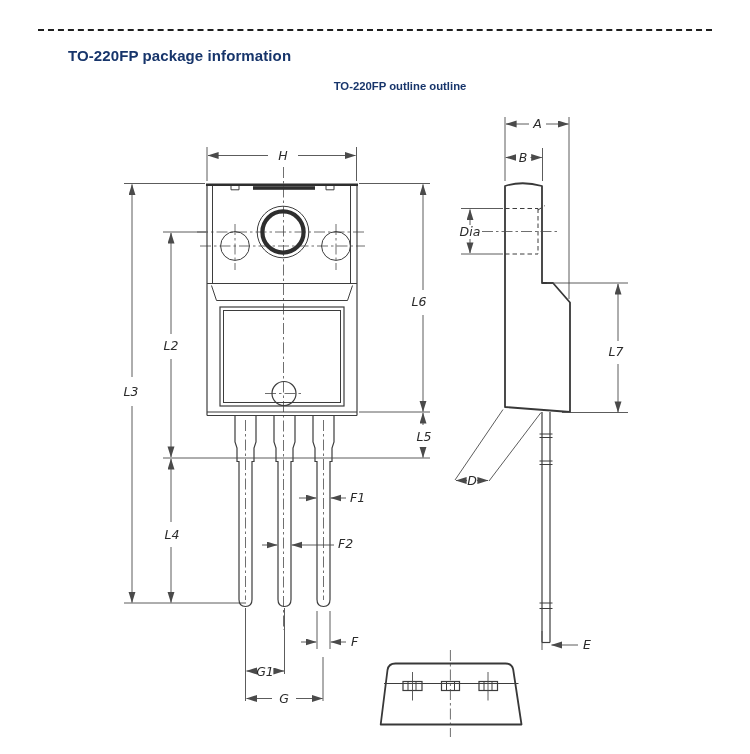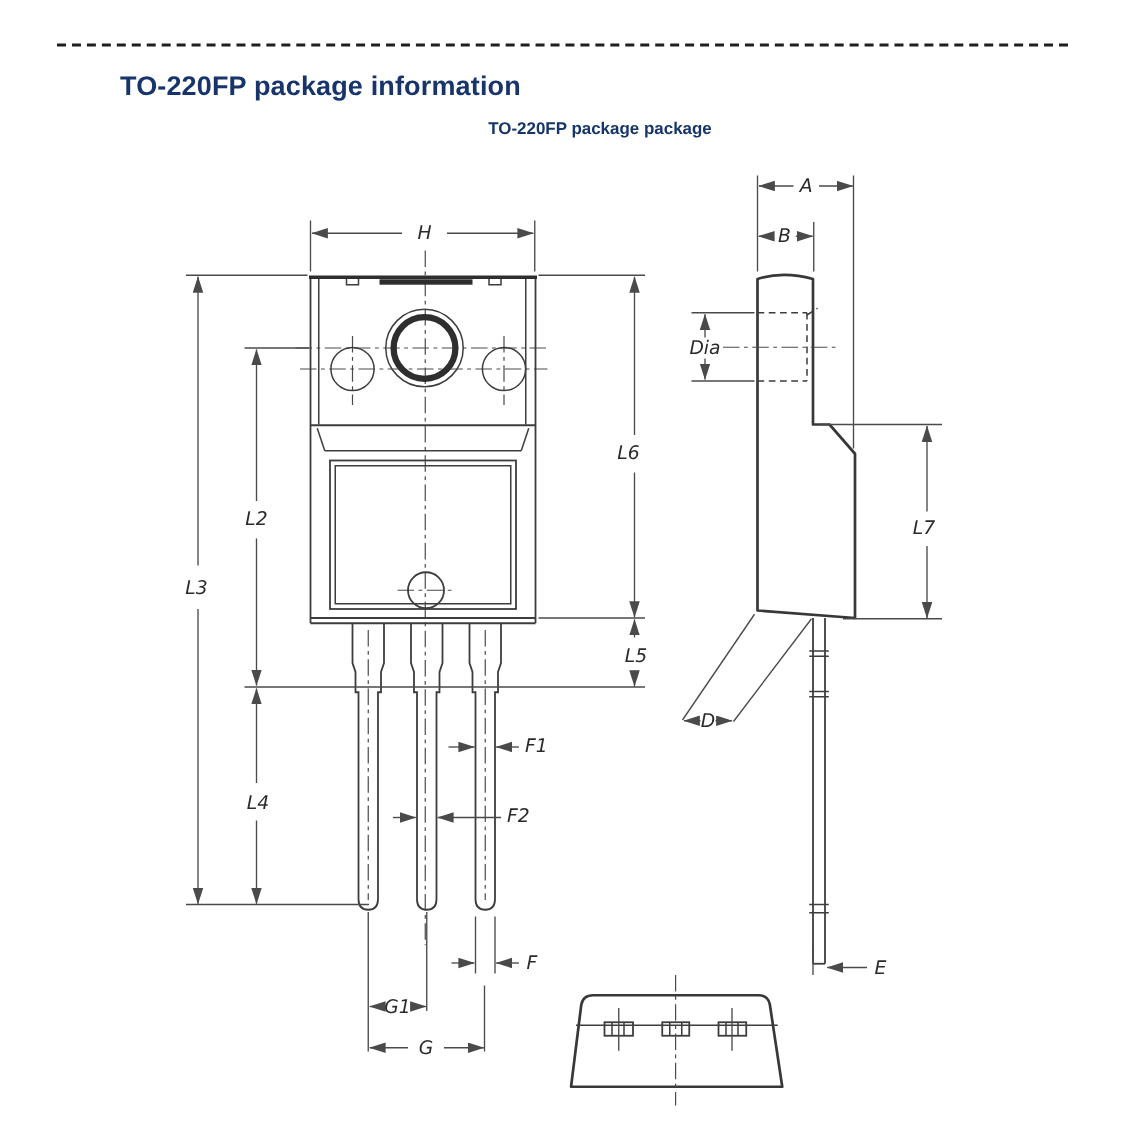--- a/index.html
+++ b/index.html
@@ -1,42 +1,42 @@
 <!DOCTYPE html>
 <html><head>
 <meta charset="utf-8">
 <style>
   html,body{margin:0;padding:0;background:#ffffff;}
   .page{position:relative;width:750px;height:754px;background:#ffffff;overflow:hidden;
         font-family:"Liberation Sans",sans-serif;}
   .toprule{position:absolute;left:38px;top:29px;width:674px;height:0;
            border-top:2px dashed #1f1f1f;}
-  .title{position:absolute;left:68px;top:47px;font-size:18px;font-weight:bold;
-         color:#17356b;letter-spacing:.1px;margin-left:12px;}
+  .title{position:absolute;left:68px;top:47px;font-size:15px;font-weight:bold;
+         color:#17356b;letter-spacing:.1px;}
   .caption{position:absolute;left:50px;top:80px;width:700px;text-align:center;
            font-size:11.3px;font-weight:bold;color:#17356b;}
   svg.drawing{position:absolute;left:0;top:0;}
   .ln{stroke:#3d3d3d;stroke-width:1;fill:none;stroke-linecap:butt;}
   .ln12{stroke:#3d3d3d;stroke-width:1.2;fill:none;}
   .ln18{stroke:#383838;stroke-width:1.8;fill:none;stroke-linejoin:round;}
   .thk{stroke:#2e2e2e;stroke-width:2.4;fill:none;}
   .dim{stroke:#4a4a4a;stroke-width:.9;fill:none;}
   .cl{stroke:#4a4a4a;stroke-width:.8;fill:none;stroke-dasharray:11 3 2.5 3;}
   .hdsh{stroke:#3d3d3d;stroke-width:1;fill:none;stroke-dasharray:4.5 3;}
   .fillbar{fill:#2e2e2e;stroke:none;}
   text.lbl{font-family:"DejaVu Sans",sans-serif;font-style:italic;font-size:12.5px;fill:#2b2b2b;}
 </style>
 </head>
 <body>
 
 <div class="page">
 
   <div class="toprule"></div>
   <div class="title">TO-220FP package information</div>
-  <div class="caption">TO-220FP package package</div>
+  <div class="caption">TO-220FP outline outline</div>
 
   <svg class="drawing" width="750" height="754" viewBox="0 0 750 754">
     <defs>
       <marker id="ar" markerUnits="userSpaceOnUse" markerWidth="13" markerHeight="9" refX="10.6" refY="3.5" orient="auto">
         <path d="M0,0 L11,3.5 L0,7 Z" fill="#4a4a4a"></path>
       </marker>
     </defs>
 
     <g>
 

